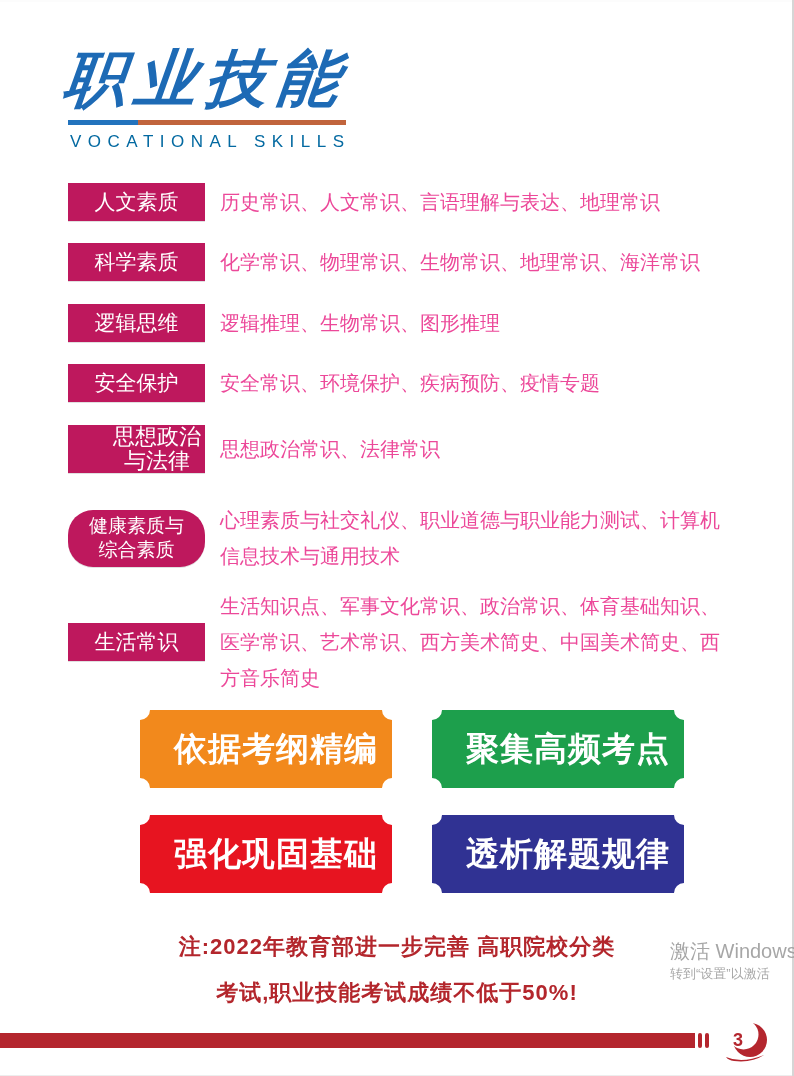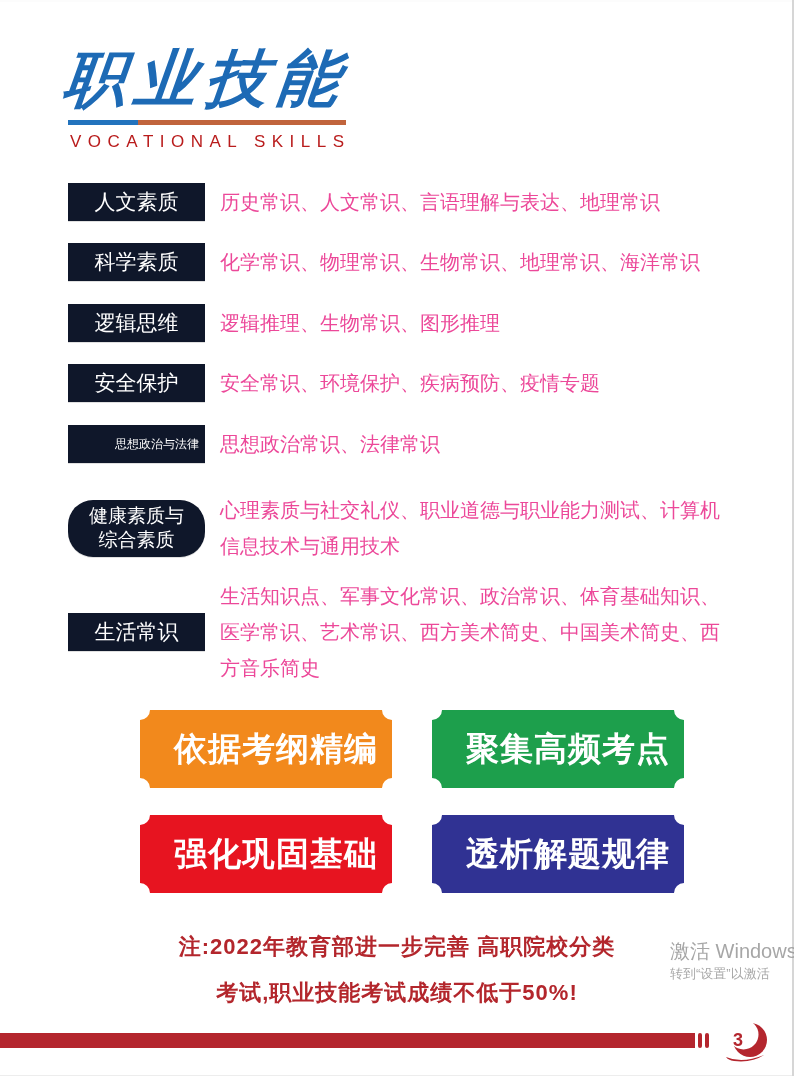--- a/index.html
+++ b/index.html
@@ -27,49 +27,49 @@
     line-height: 74px;
     white-space: nowrap;
   }
   .title-rule { display: flex; width: 278px; height: 5px; margin: 4px 0 0 4px; }
   .title-rule .seg-blue { width: 70px; height: 100%; background: #2273bd; }
   .title-rule .seg-orange { flex: 1; height: 100%; background: #c1643c; }
   .title-en {
     margin: 7px 0 0 6px;
     font-size: 17px;
     font-weight: 500;
-    color: #b91c1c;
+    color: #0369a1;
     letter-spacing: 6.5px;
     white-space: nowrap;
   }
 
   
   .rows { position: absolute; left: 68px; top: 183px; width: 665px; }
   .cat-row { display: flex; align-items: center; }
   .cat-row.mb22 { margin-bottom: 22px; }
   .cat-row.mb23 { margin-bottom: 23px; }
   .cat-row.mb29 { margin-bottom: 29px; }
   .cat-row.mb14 { margin-bottom: 14px; }
   .label-box {
     flex: 0 0 137px;
     width: 137px;
     min-height: 38px;
-    background: #0f172a;
+    background: #be185d;
     color: #ffffff;
     display: flex;
     align-items: center;
     justify-content: center;
     text-align: center;
     font-size: 21px;
     font-weight: 500;
     line-height: 24px;
     white-space: pre-line;
     box-shadow: 0 1px 0 rgba(0,0,0,0.12);
   }
-  .label-box.small { font-size: 12px; letter-spacing: 0; padding-left: 41px; }
+  .label-box.small { font-size: 22px; letter-spacing: 0; padding-left: 41px; }
   .label-box.tall { min-height: 57px; font-size: 19px; border-radius: 25px; }
   .cat-desc {
     margin-left: 15px;
     width: 510px;
     font-size: 20px;
     line-height: 36px;
     color: #ec4899;
     font-weight: 500;
   }
 

